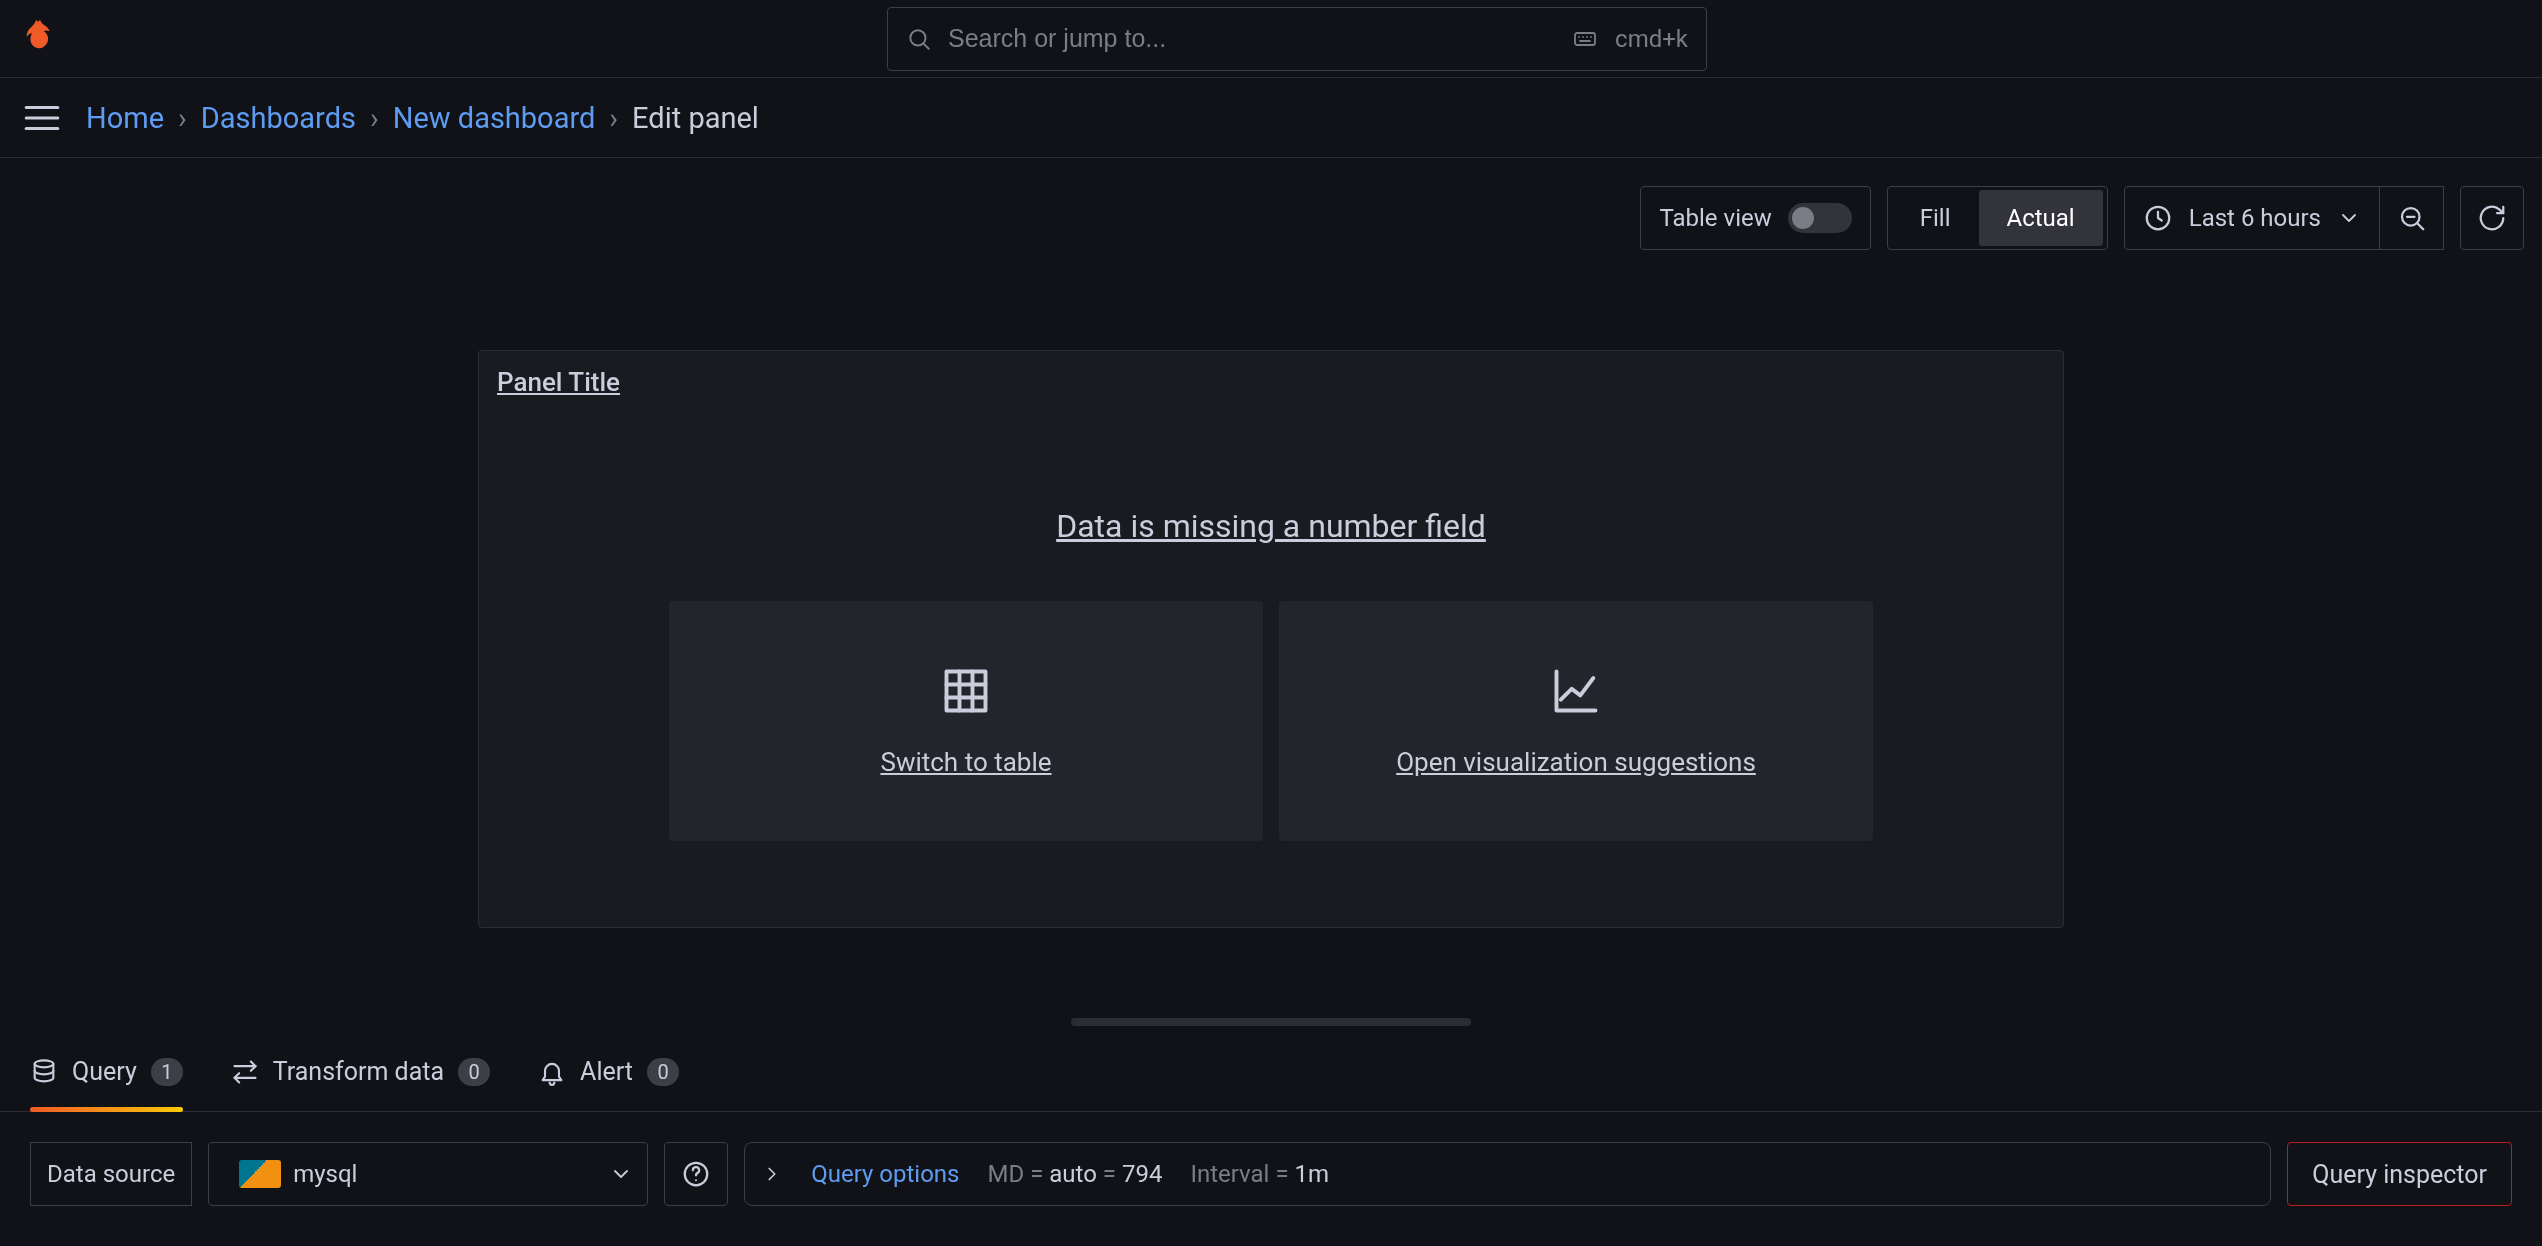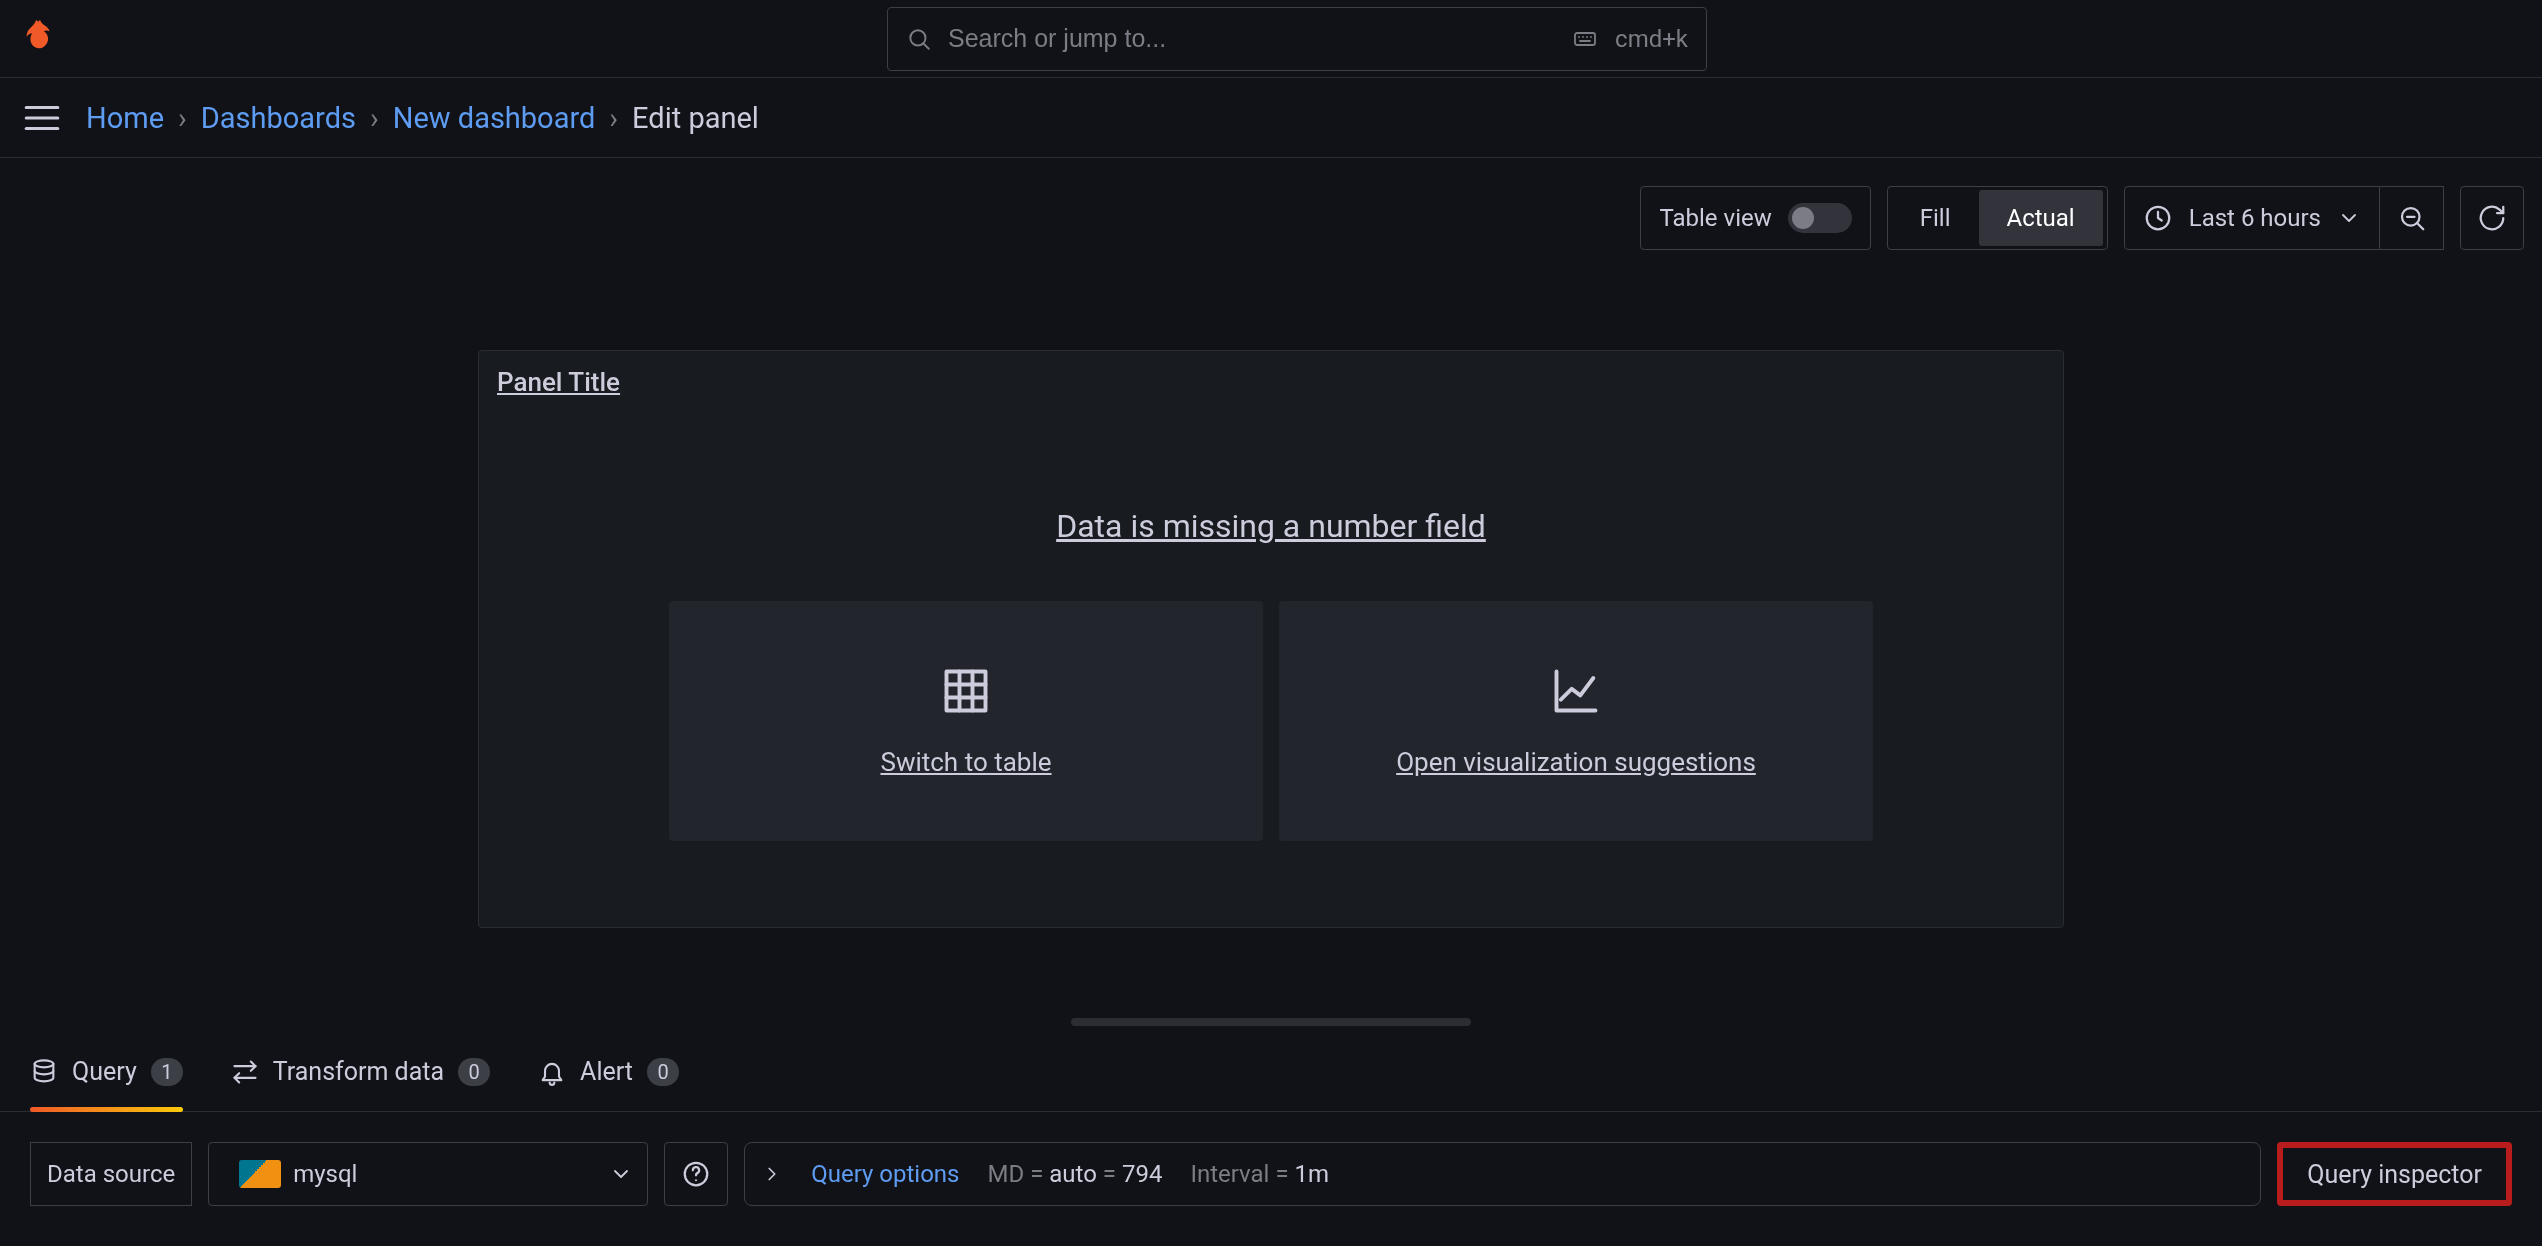--- a/index.html
+++ b/index.html
@@ -58,21 +58,21 @@
   .qrow { display:flex; align-items:center; gap: 16px; padding: 30px 30px 0 30px; }
   .ds-label { border:1px solid #3d3f47; border-radius:0; height:64px; display:flex; align-items:center; padding:0 16px; font-size:24px; color:#ccccdc; }
   .ds-select { border:1px solid #3d3f47; border-radius:4px; height:64px; width:440px; display:flex; align-items:center; padding:0 14px; gap:12px; justify-content:space-between; }
   .ds-select .left { display:flex; align-items:center; gap:12px;padding-left:16px; }
   .ds-icon { width:42px; height:28px; background: linear-gradient(135deg,#00758f 40%, #f29111 40%); border-radius:3px; }
   .help-btn { border:1px solid #3d3f47; border-radius:4px; height:64px; width:64px; display:flex; align-items:center; justify-content:center; }
   .qopts { border:1px solid #3d3f47; border-radius:8px; height:64px; flex:1; display:flex; align-items:center; padding:0 16px; gap: 28px; font-size:24px; }
   .qopts .link { color:#5e9cf2; }
   .qopts .kv { color:#7b7c85; }
   .qopts .kv b { color:#ccccdc; font-weight:normal; }
-  .inspector-btn { border:6px solid #b91c1c; border-radius:4px; height:64px; padding:0 24px; display:flex; align-items:center; font-size:25px; }
+  .inspector-btn { border:1px solid #b91c1c; border-radius:4px; height:64px; padding:0 24px; display:flex; align-items:center; font-size:25px; }
 
   .icon-stroke { stroke:#ccccdc; stroke-width:1.8; fill:none; stroke-linecap:round; stroke-linejoin:round; }
   .icon-stroke-dim { stroke:#7b7c85; stroke-width:1.8; fill:none; stroke-linecap:round; stroke-linejoin:round; }
 </style>
 </head>
 <body>
 
 <div class="topbar">
   <div class="logo">
     <svg viewBox="0 0 24 24" width="46" height="46">

